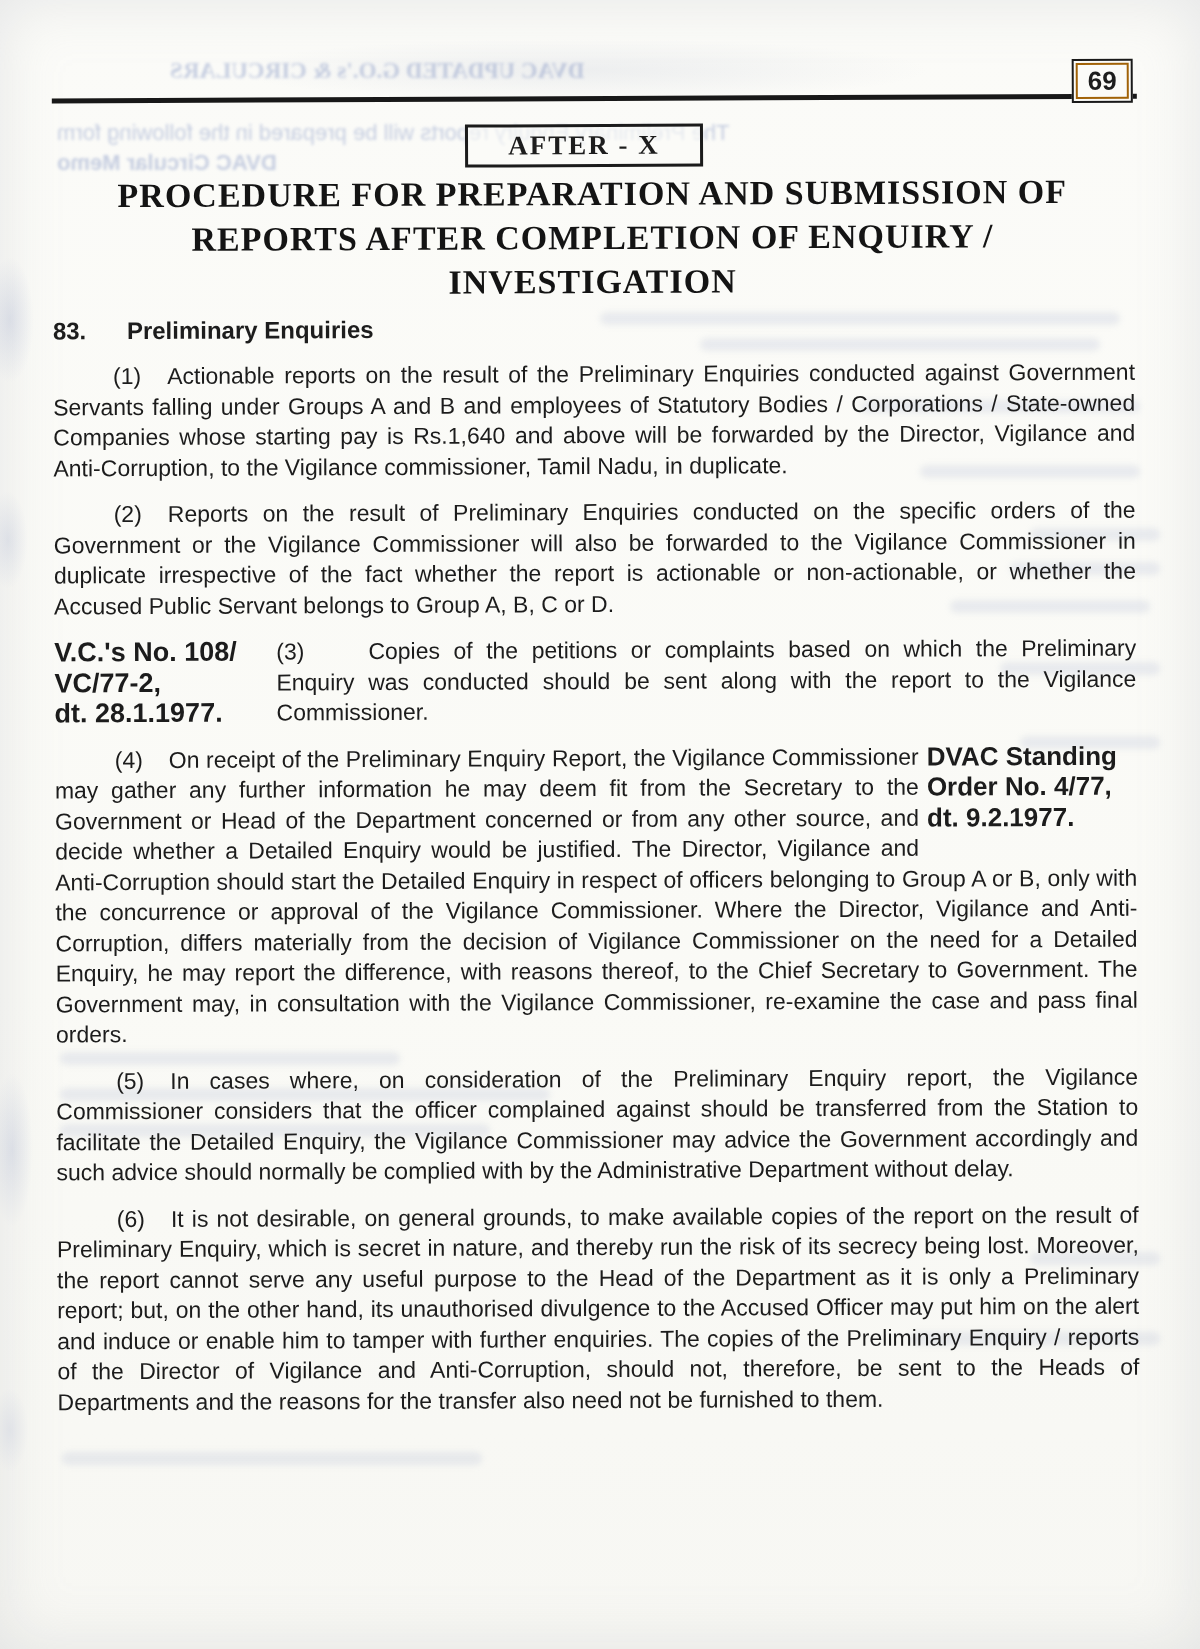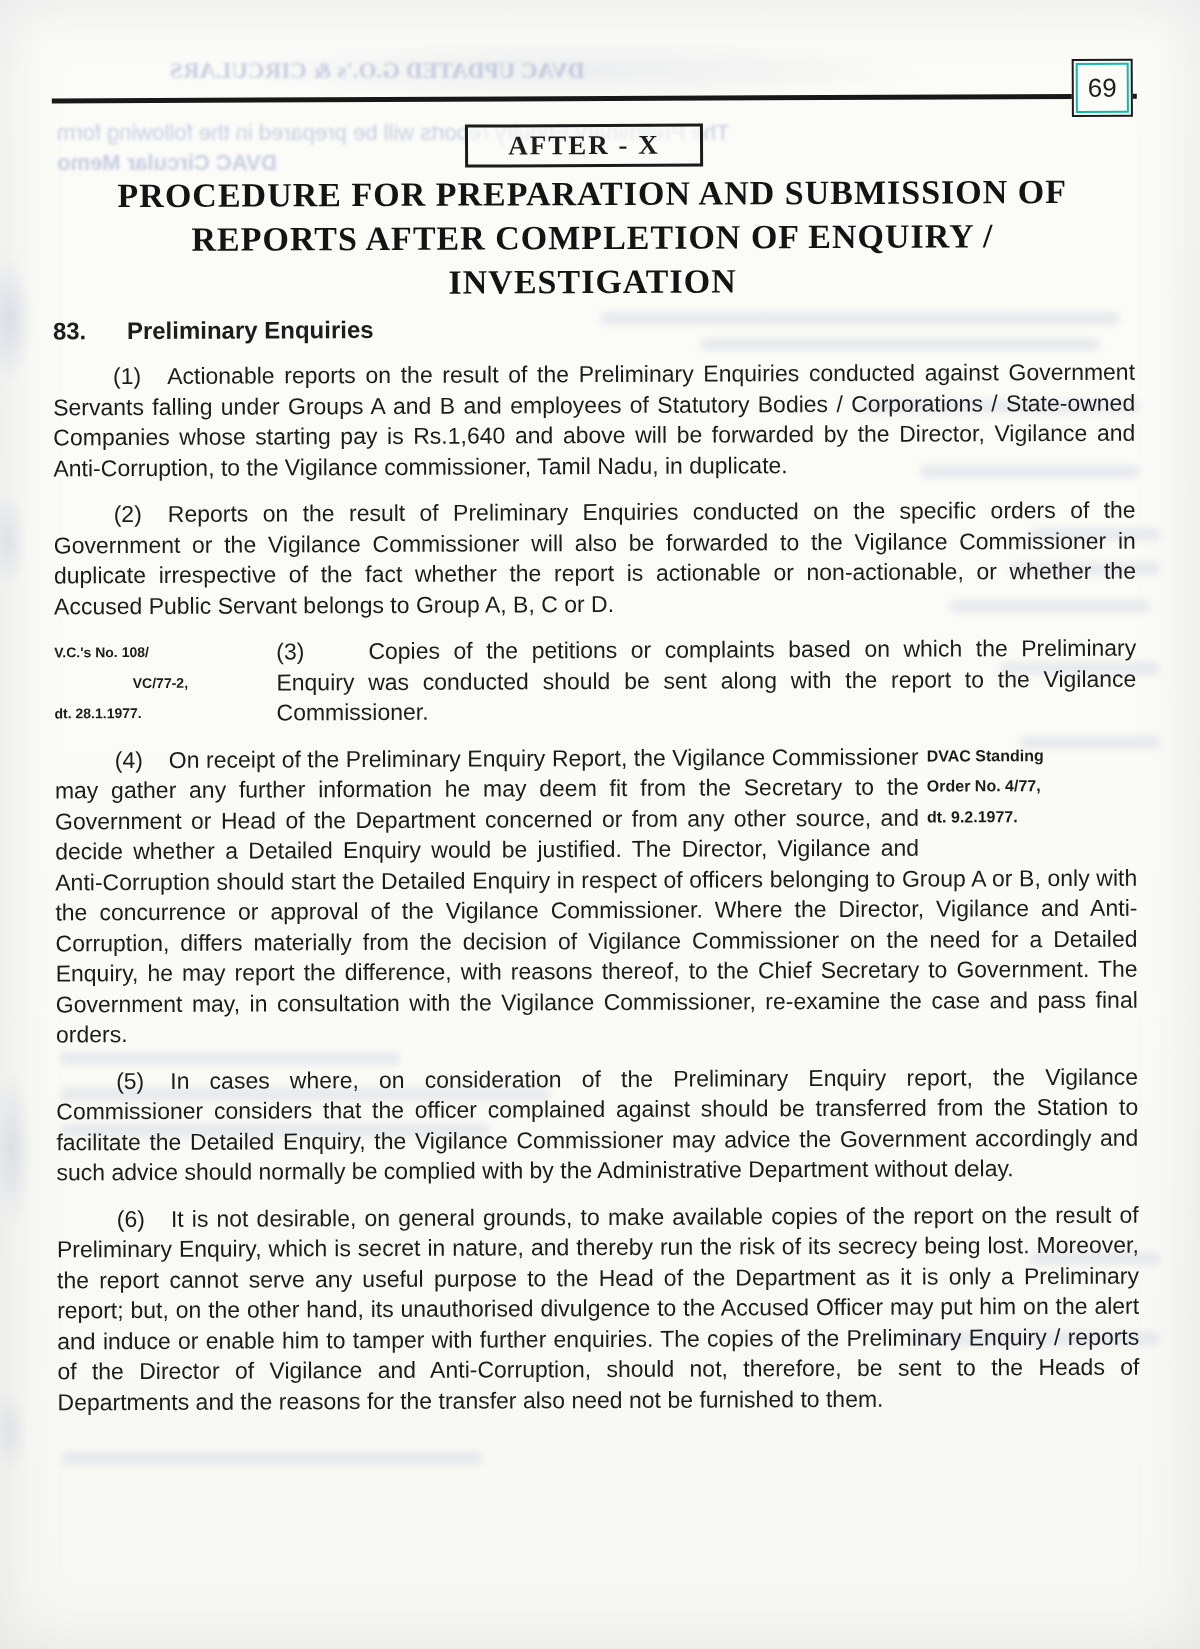--- a/index.html
+++ b/index.html
@@ -35,22 +35,22 @@
     position:absolute;height:13px;border-radius:7px;z-index:0;pointer-events:none;
     background:rgba(140,155,195,.16);filter:blur(3px);
   }
 
   .toprule{position:absolute;left:55px;top:96px;width:1085px;height:5px;background:#181818;}
   .pagenum-outer{
     position:absolute;left:1075px;top:61px;background:#fbfbf8;
     border:2px solid #1a1a1a;padding:2px;z-index:2;
   }
   .pagenum-inner{
-    border:2px solid #14b8a6;padding:7px 10px;
-    font-weight:normal;font-size:26px;line-height:32px;
+    border:2px solid #a16207;padding:0 10px;
+    font-weight:bold;font-size:26px;line-height:32px;
   }
   .partx{
     position:absolute;left:468px;top:124px;width:232px;
     border:3px solid #1b1b1b;padding:3px 0;text-align:center;
     font-family:"Liberation Serif", serif;font-weight:bold;font-size:27px;letter-spacing:2px;
     background:rgba(251,251,248,.6);
   }
   .title{
     position:absolute;left:40px;top:172px;width:1110px;text-align:center;
     font-family:"Liberation Serif", serif;font-weight:bold;font-size:34px;line-height:44px;
@@ -61,26 +61,26 @@
   .sec-head .secnum{display:inline-block;width:74px;margin-top:9px;}
   .body-par{
     margin:16px 0 0 0;font-size:23px;line-height:30.5px;
     text-align:justify;text-indent:60px;color:#1c1c1c;
   }
   .body-par.no-indent{text-indent:0;}
   .pnum{margin-right:26px;}
   .pnum.wide{margin-right:64px;}
   .note-left{
     float:left;width:212px;margin-right:10px;
-    font-weight:bold;font-size:14px;line-height:30.5px;text-indent:0;
+    font-weight:bold;font-size:27px;line-height:30.5px;text-indent:0;
   }
-  .note-left .l2{text-align:center;}
+  .note-left .l2{text-align:left;}
   .note-right{
     float:right;width:210px;margin-left:8px;height:92px;
-    font-weight:bold;font-size:16px;line-height:30.5px;text-indent:0;text-align:left;
+    font-weight:bold;font-size:26px;line-height:30.5px;text-indent:0;text-align:left;
   }
 </style>
 </head>
 <body>
 
 <div class="page">
 
   <div class="ghost bold" style="left:170px;top:58px;font-size:23px;font-family:'Liberation Serif',serif;">DVAC UPDATED G.O.'s &amp; CIRCULARS</div>
   <div class="ghost" style="left:57px;top:120px;font-size:22px;">The Preliminary Enquiry reports will be prepared in the following form</div>
   <div class="ghost bold" style="left:57px;top:150px;font-size:22px;">DVAC Circular Memo</div>

